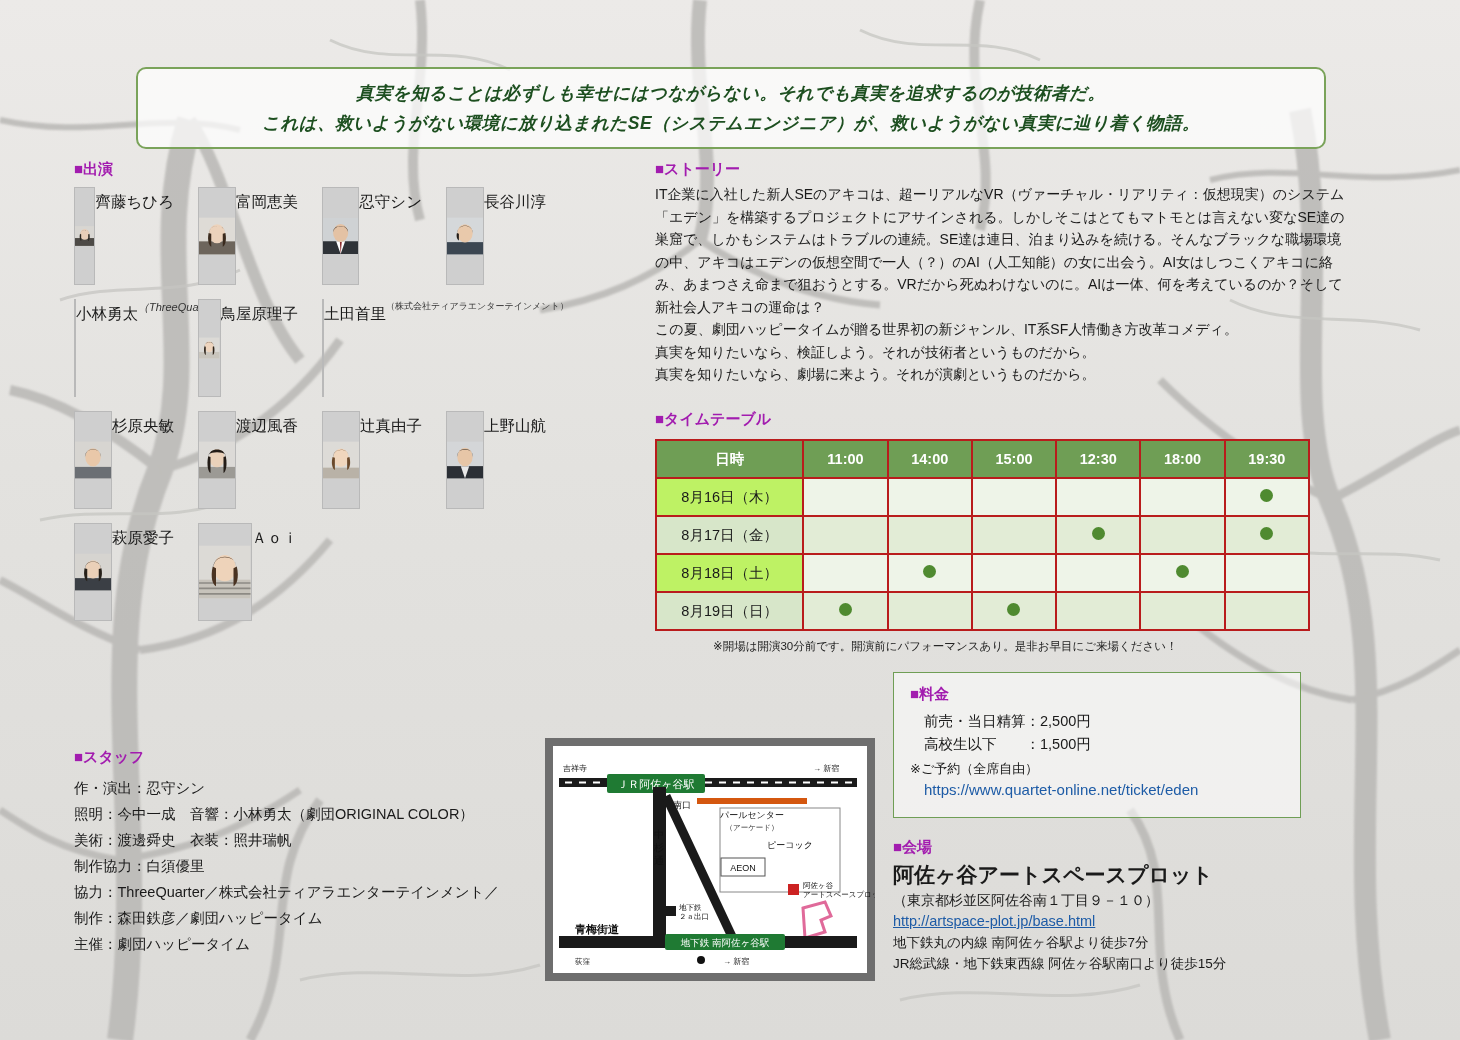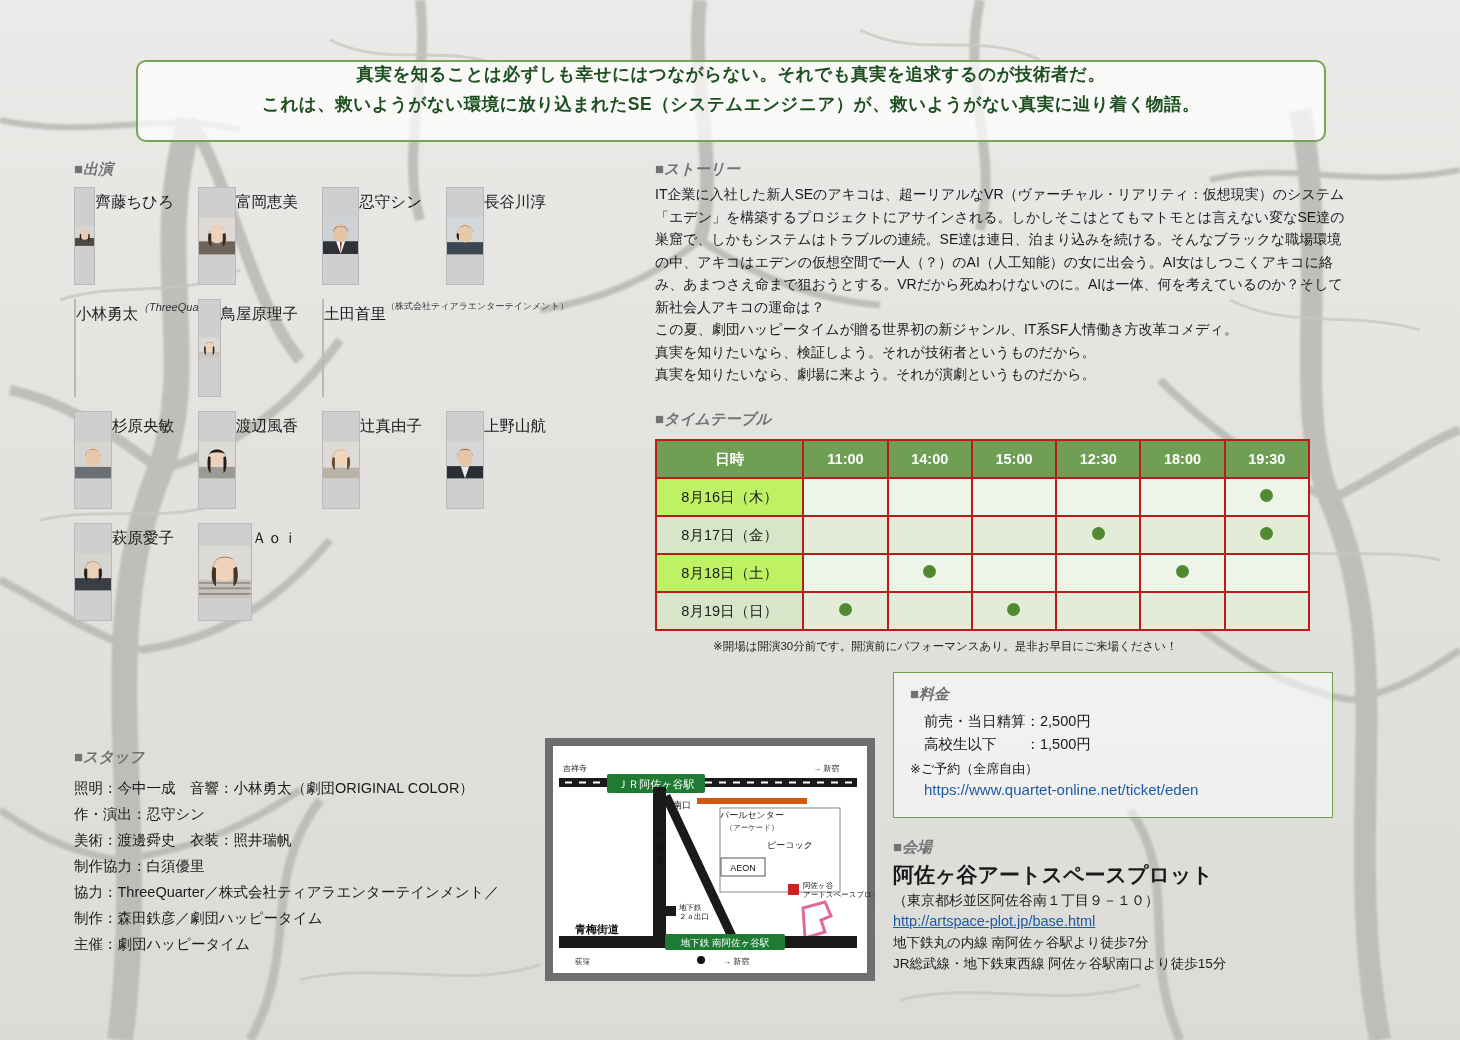--- a/index.html
+++ b/index.html
@@ -10,33 +10,34 @@
     color:#1a1a1a;
   }
   
   #bg{position:absolute;inset:0;z-index:0;}
   #bg svg{width:100%;height:100%;display:block;}
 
   #page{position:absolute;inset:0;z-index:2;}
 
   
   .banner{
-    position:absolute;left:136px;top:60px;width:1186px;height:78px;
+    position:absolute;left:136px;top:67px;width:1186px;height:78px;
     border:2px solid #7aa35a;border-radius:10px;
     background:rgba(255,255,255,0.72);
-    display:flex;flex-direction:column;align-items:center;justify-content:flex-start;
+    display:flex;flex-direction:column;align-items:center;justify-content:center;
     gap:6px;
+    font-style:italic;
   }
   .banner div{
     font-size:17.5px;font-weight:bold;color:#1d4f20;letter-spacing:.5px;
     white-space:nowrap;
   }
 
   
-  .sec-h{font-size:15px;font-weight:bold;color:#737373;font-style:italic;}
+  .sec-h{font-size:15px;font-weight:bold;color:#a21caf;}
 
   
   #cast{position:absolute;left:74px;top:160px;width:560px;}
   #cast .sec-h{margin-bottom:8px;}
   .cast-row{display:flex;gap:24px;margin-bottom:6px;}
   .cast-cell{width:100px;display:flex;flex-direction:row;align-items:flex-start;}
   .photo{width:94px;height:96px;border:1px solid #b9b9b9;overflow:hidden;position:relative;background:#cfcfcf;}
   .photo svg{display:block;width:100%;height:100%;}
   .cast-name{font-size:15.5px;margin-top:5px;white-space:nowrap;}
   .cast-sub{font-size:11px;color:#333;margin-top:1px;white-space:nowrap;font-style:italic;}
@@ -62,21 +63,21 @@
   thead th.first{width:152px;}
   tbody td.day{background:#bef264;font-weight:normal;text-align:center;width:152px;}
   tbody tr:nth-child(even) td.day{background:#d7e6c9;}
   tbody td.slot{background:#eef4e8;width:84px;}
   tbody tr:nth-child(even) td.slot{background:#e2ecd6;}
   .dot{display:inline-block;width:13px;height:13px;border-radius:50%;background:#4f8a30;}
   .note{font-size:11.5px;margin-top:8px;padding-left:58px;color:#222;}
 
   
   #pricebox{
-    position:absolute;left:893px;top:672px;width:440px;height:146px;
+    position:absolute;left:893px;top:672px;width:408px;height:146px;
     border:1.5px solid #6f9e55;background:rgba(255,255,255,0.55);
     padding:12px 16px;box-sizing:border-box;
   }
   #pricebox .sec-h{margin-bottom:6px;}
   #pricebox .row{font-size:14.5px;line-height:23px;padding-left:14px;white-space:nowrap;}
   #pricebox .resv{font-size:13px;margin-top:4px;}
   #pricebox .url{font-size:15px;color:#1d5ba6;padding-left:14px;margin-top:3px;}
 
   
   #venue{position:absolute;left:893px;top:838px;width:470px;}
@@ -334,22 +335,22 @@
               <path d="M69 38 C74 60 68 72 63 74 L63 41Z" fill="#4a3322"></path>
             </svg>
         </div>
         <div class="cast-name">Ａｏｉ</div>
       </div>
     </div>
   </div>
 
   <div id="staff">
     <div class="sec-h">■スタッフ</div>
+    <div class="line">作・演出：忍守シン</div>
     <div class="line">照明：今中一成　音響：小林勇太（劇団ORIGINAL COLOR）</div>
-    <div class="line">作・演出：忍守シン</div>
     <div class="line">美術：渡邊舜史　衣装：照井瑞帆</div>
     <div class="line">制作協力：白須優里</div>
     <div class="line">協力：ThreeQuarter／株式会社ティアラエンターテインメント／</div>
     <div class="line">制作：森田鉄彦／劇団ハッピータイム</div>
     <div class="line">主催：劇団ハッピータイム</div>
   </div>
 
   <div id="story">
     <div class="sec-h">■ストーリー</div>
     <p>IT企業に入社した新人SEのアキコは、超ーリアルなVR（ヴァーチャル・リアリティ：仮想現実）のシステム「エデン」を構築するプロジェクトにアサインされる。しかしそこはとてもマトモとは言えない変なSE達の巣窟で、しかもシステムはトラブルの連続。SE達は連日、泊まり込みを続ける。そんなブラックな職場環境の中、アキコはエデンの仮想空間で一人（？）のAI（人工知能）の女に出会う。AI女はしつこくアキコに絡み、あまつさえ命まで狙おうとする。VRだから死ぬわけないのに。AIは一体、何を考えているのか？そして新社会人アキコの運命は？</p>

